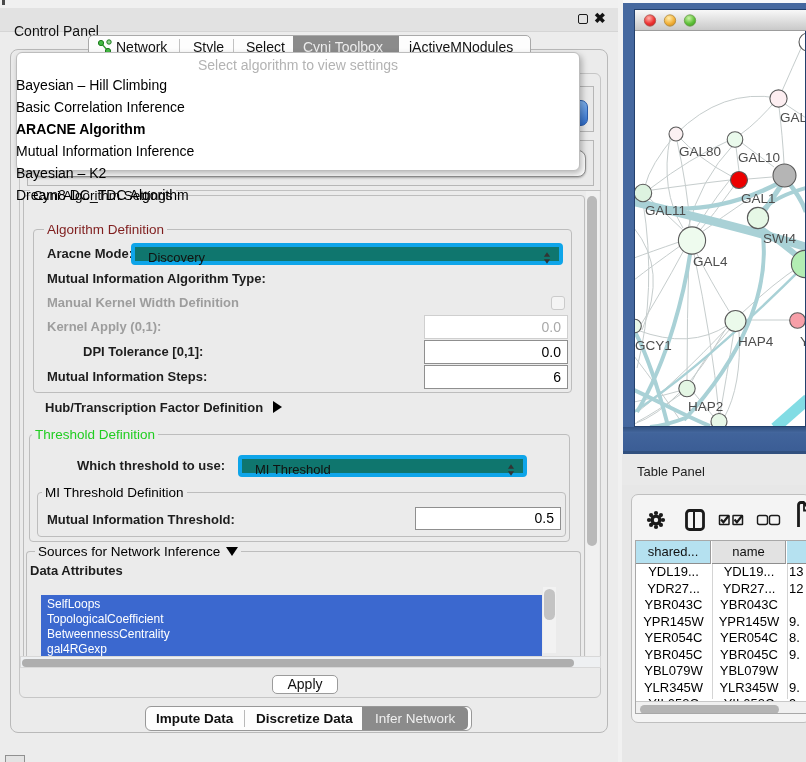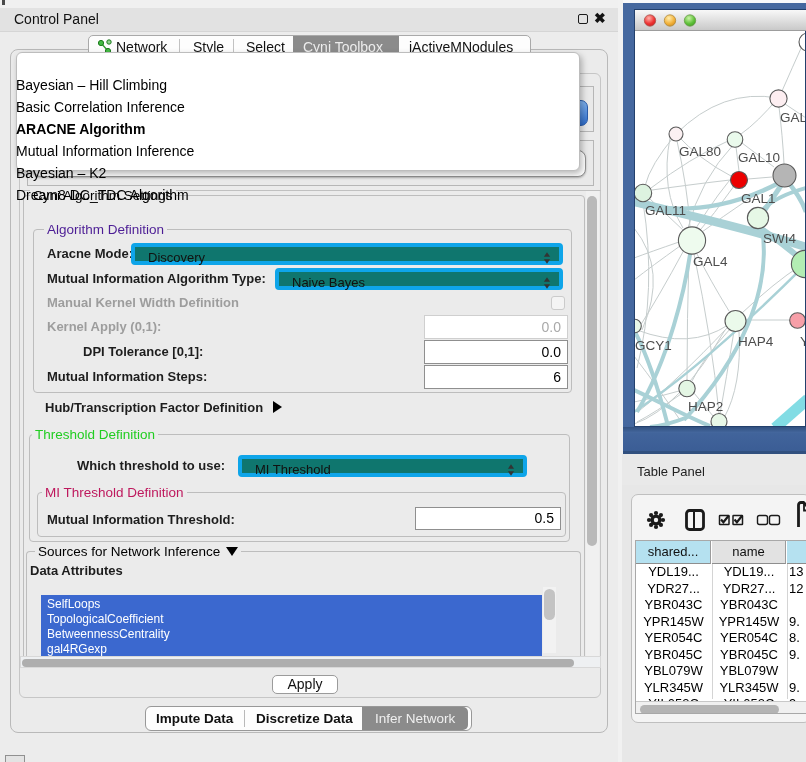--- a/index.html
+++ b/index.html
@@ -14,21 +14,21 @@
 .combo .tx { position:absolute; left:13px; top:3px; }
 .fld { position:absolute; background:#fff; border:1px solid #8f8f8f; font-size:14px; color:#000; text-align:right; padding-right:6px; }
 .spin { position:absolute; right:8px; top:4.5px; width:8px; height:12px; }
 </style>
 </head>
 <body>
 
 <div class="abs" style="left:0;top:0;width:620px;height:8px;background:#f0f0f0;"></div>
 <div class="abs" style="left:2px;top:0;width:3px;height:5px;background:#4a4a4a;"></div>
 <div class="abs" style="left:0;top:8px;width:618px;height:24px;background:#e2e2e2;border-bottom:1px solid #d5d5d5;">
-  <div class="abs" style="left:14px;top:3px;font-size:14px;color:#111;">Control Panel</div>
+  <div class="abs" style="left:14px;top:15px;font-size:14px;color:#111;">Control Panel</div>
   <div class="abs" style="left:578px;top:6px;width:10px;height:10px;border:1.5px solid #1a1a1a;border-radius:2px;"></div>
   <div class="abs" style="left:594px;top:2px;font-size:14px;font-weight:bold;color:#111;">✖</div>
 </div>
 
 <div class="abs" style="left:10px;top:49px;width:598px;height:684px;background:#ebebeb;border:1px solid #b9b9b9;border-radius:8px;"></div>
 
 <div class="abs" style="left:19px;top:73px;width:582px;height:625px;background:#ebebeb;border:1px solid #c6c6c6;border-radius:6px;"></div>
 
 <div class="abs" style="left:88px;top:35px;width:443px;height:23px;background:#fdfdfd;border:1px solid #a9a9a9;border-radius:5px;">
   <svg class="abs" style="left:8px;top:3px;" width="16" height="16" viewBox="0 0 16 16">
@@ -61,38 +61,31 @@
 <div class="abs" style="left:20px;top:656px;width:581px;height:12px;background:#eef0f2;border:1px solid #d8d8d8;"></div>
 <div class="abs" style="left:22px;top:659px;width:552px;height:8px;background:#aeaeae;border-radius:4px;"></div>
 
 <div class="abs" style="left:0;top:0;width:620px;height:656px;overflow:hidden;pointer-events:none;">
 
   <div class="grp" style="left:23px;top:195px;width:562px;height:477px;">
     <div class="grpt" style="left:6px;">Cyni Algorithm Settings</div>
   </div>
 
   <div class="grp" style="left:33px;top:229px;width:539px;height:164px;">
-    <div class="grpt" style="color:#4c1d95;">Algorithm Definition</div>
+    <div class="grpt" style="color:#7f1d1d;">Algorithm Definition</div>
   </div>
   <div class="lbl" style="left:47px;top:246px;">Aracne Mode:</div>
   <div class="combo" style="left:131px;top:243px;width:432px;height:22px;">
     <div class="tx">Discovery</div>
     <svg class="spin" viewBox="0 0 9 13">
         <path d="M4.5 0 L8 5 L1 5 Z" fill="#333"></path>
         <path d="M4.5 13 L8 8 L1 8 Z" fill="#333"></path>
       </svg>
   </div>
   <div class="lbl" style="left:47px;top:271px;">Mutual Information Algorithm Type:</div>
-  <div class="combo" style="left:275px;top:268px;width:288px;height:22px;">
-    <div class="tx">Naive Bayes</div>
-    <svg class="spin" viewBox="0 0 9 13">
-        <path d="M4.5 0 L8 5 L1 5 Z" fill="#333"></path>
-        <path d="M4.5 13 L8 8 L1 8 Z" fill="#333"></path>
-      </svg>
-  </div>
   <div class="lbl" style="left:47px;top:295px;color:#9d9d9d;">Manual Kernel Width Definition</div>
   <div class="abs" style="left:551px;top:296px;width:14px;height:14px;border:1px solid #cbcbcb;border-radius:3px;background:#f4f4f4;"></div>
   <div class="lbl" style="left:47px;top:319px;color:#9d9d9d;">Kernel Apply (0,1):</div>
   <div class="fld" style="left:424px;top:315px;width:144px;height:24px;border-color:#cfcfcf;color:#a9a9a9;line-height:22px;">0.0</div>
   <div class="lbl" style="left:47px;top:344px;padding-left:36px;">DPI Tolerance [0,1]:</div>
   <div class="fld" style="left:424px;top:340px;width:144px;height:24px;line-height:22px;">0.0</div>
   <div class="lbl" style="left:47px;top:369px;">Mutual Information Steps:</div>
   <div class="fld" style="left:424px;top:365px;width:144px;height:24px;line-height:22px;">6</div>
   <div class="lbl" style="left:45px;top:400px;">Hub/Transcription Factor Definition</div>
   <svg class="abs" style="left:272px;top:400px;" width="11" height="14" viewBox="0 0 11 14">
@@ -104,21 +97,21 @@
   </div>
   <div class="lbl" style="left:77px;top:458px;">Which threshold to use:</div>
   <div class="combo" style="left:238px;top:455px;width:289px;height:22px;">
     <div class="tx">MI Threshold</div>
     <svg class="spin" viewBox="0 0 9 13">
         <path d="M4.5 0 L8 5 L1 5 Z" fill="#333"></path>
         <path d="M4.5 13 L8 8 L1 8 Z" fill="#333"></path>
       </svg>
   </div>
   <div class="grp" style="left:37px;top:492px;width:529px;height:45px;">
-    <div class="grpt" style="left:4px;color:#be185d;">MI Threshold Definition</div>
+    <div class="grpt" style="left:4px;color:#000000;">MI Threshold Definition</div>
   </div>
   <div class="lbl" style="left:47px;top:512px;">Mutual Information Threshold:</div>
   <div class="fld" style="left:415px;top:507px;width:146px;height:23px;line-height:21px;">0.5</div>
 
   <div class="grp" style="left:26px;top:551px;width:555px;height:120px;border-radius:4px 4px 0 0;border-bottom:none;">
     <div class="grpt" style="left:8px;font-size:13.5px;">Sources for Network Inference<span style="display:inline-block;width:0;height:0;border-left:6.5px solid transparent;border-right:6.5px solid transparent;border-top:9px solid #000;margin-left:6px;"></span></div>
   </div>
   <div class="lbl" style="left:30px;top:563px;">Data Attributes</div>
   <div class="abs" style="left:41px;top:587px;width:501px;height:66px;overflow:hidden;background:#3b68cf;color:#fff;font-size:12px;margin-top:8px;">
     <div style="padding:2px 0 0 6px;line-height:15px;">SelfLoops<br>TopologicalCoefficient<br>BetweennessCentrality<br>gal4RGexp</div>
@@ -131,20 +124,21 @@
 
 <div class="abs" style="left:145px;top:706px;width:327px;height:25px;background:#fdfdfd;border:1px solid #989898;border-radius:6px;">
   <div class="abs" style="left:10px;top:4px;font-size:13.5px;font-weight:bold;color:#111;">Impute Data</div>
   <div class="abs" style="left:98px;top:3px;width:1px;height:17px;background:#b9b9b9;"></div>
   <div class="abs" style="left:110px;top:4px;font-size:13.5px;font-weight:bold;color:#111;">Discretize Data</div>
   <div class="abs" style="left:216px;top:0;width:106px;height:23px;background:#8b8b8b;border-radius:0 5px 5px 0;"></div>
   <div class="abs" style="left:229px;top:4px;font-size:13.5px;color:#f0f0f0;">Infer Network</div>
 </div>
 
 <div class="abs" style="left:16px;top:52px;width:564px;height:119px;background:#fff;border:1px solid #bdbdbd;border-radius:6px;box-shadow:2px 3px 6px rgba(0,0,0,0.28);">
+  <div class="abs" style="left:0;top:4px;width:100%;text-align:center;font-size:14px;color:#b3b3b3;">Select algorithm to view settings</div>
   <div class="abs" style="left:-1px;top:21px;font-size:14px;color:#000;line-height:22px;">Bayesian – Hill Climbing<br>Basic Correlation Inference<br><span class="b">ARACNE Algorithm</span><br>Mutual Information Inference<br>Bayesian – K2<br>Dream8 DC_TDC Algorithm</div>
 </div>
 
 <div class="abs" style="left:5px;top:755px;width:20px;height:10px;background:#e3e3e3;border:1px solid #909090;"></div>
 
 <div class="abs" style="left:618px;top:0;width:5px;height:762px;background:#f1f1f1;"></div>
 
 <div class="abs" style="left:623px;top:3px;width:183px;height:451px;background:linear-gradient(#45689f,#45689f 93%,#3a5c94);"></div>
 <div class="abs" style="left:623px;top:427px;width:183px;height:6px;background:linear-gradient(#31507f,#45689f);"></div>
 <div class="abs" style="left:623px;top:451px;width:183px;height:3px;background:#31507f;"></div>

